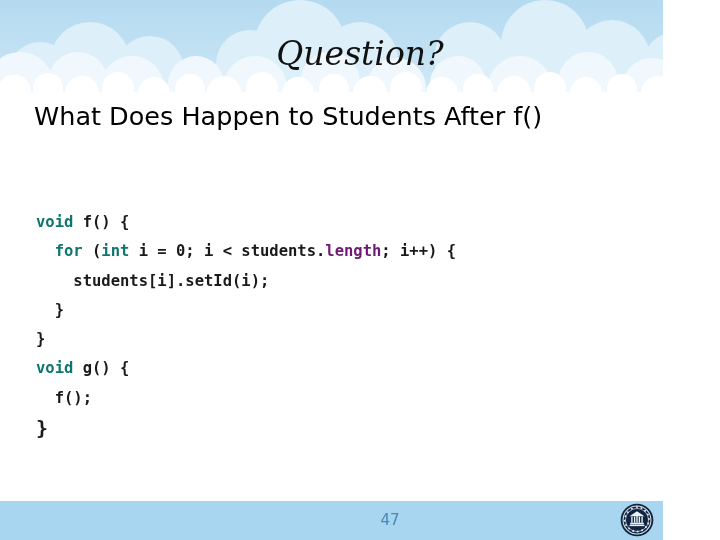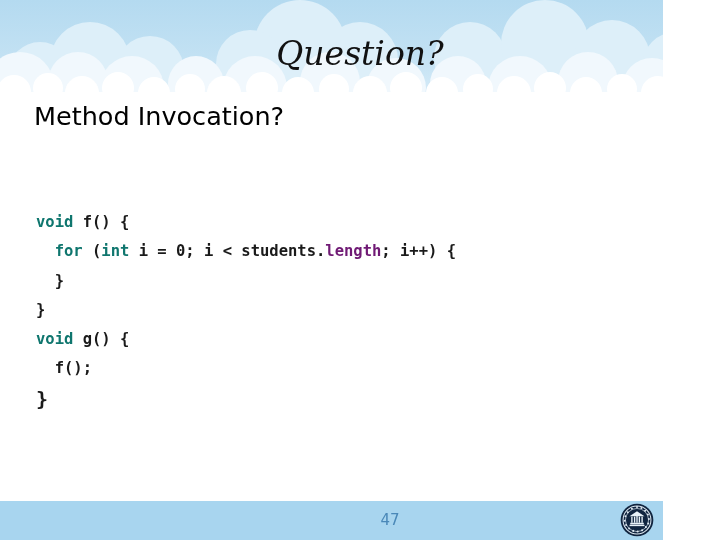--- a/index.html
+++ b/index.html
@@ -187,26 +187,27 @@
         <circle cx="658" cy="93" r="17"></circle>
         <circle cx="694" cy="88" r="16"></circle>
         <circle cx="716" cy="92" r="15"></circle>
       </g>
     </svg>
   </div>
 
   <div class="slide-title">Question?</div>
 
   <div class="bullet-block">
-    <div class="bullet-line">Method Invocation?</div>
+    <div class="bullet-line">What Does Happen to Students After f()</div>
   </div>
 
   <div class="code-block" id="code-block">
       <div class="code-line"><span class="kw">void</span><span> f() {</span></div>
       <div class="code-line"><span>  </span><span class="kw">for</span><span> (</span><span class="kw">int</span><span> i = 0; i &lt; students.</span><span class="fld">length</span><span>; i++) {</span></div>
+      <div class="code-line"><span>    </span><span>students[i].setId(i);</span></div>
       <div class="code-line"><span>  </span><span>}</span></div>
       <div class="code-line"><span>}</span></div>
       <div class="code-line"><span class="kw">void</span><span> g() {</span></div>
       <div class="code-line"><span>  </span><span>f();</span></div>
       <div class="code-line big"><span>}</span></div>
     </div>
 
   <div class="footer-band"></div>
   <div class="page-number">47</div>
 

